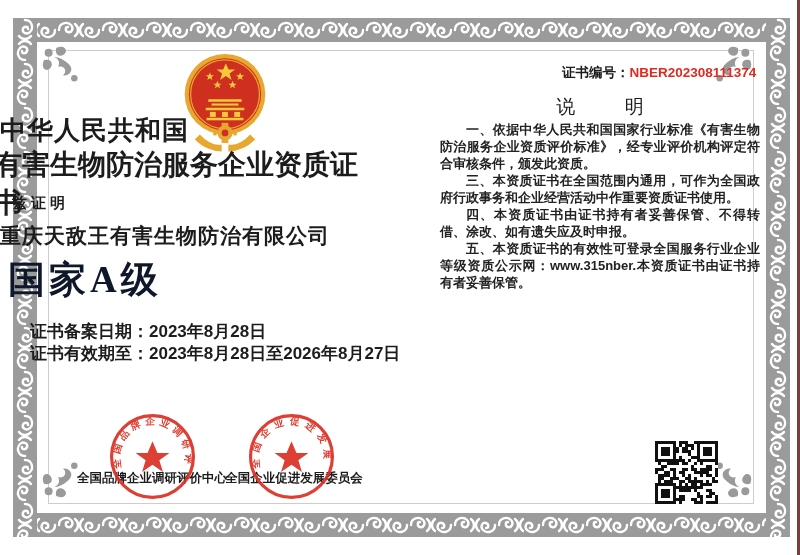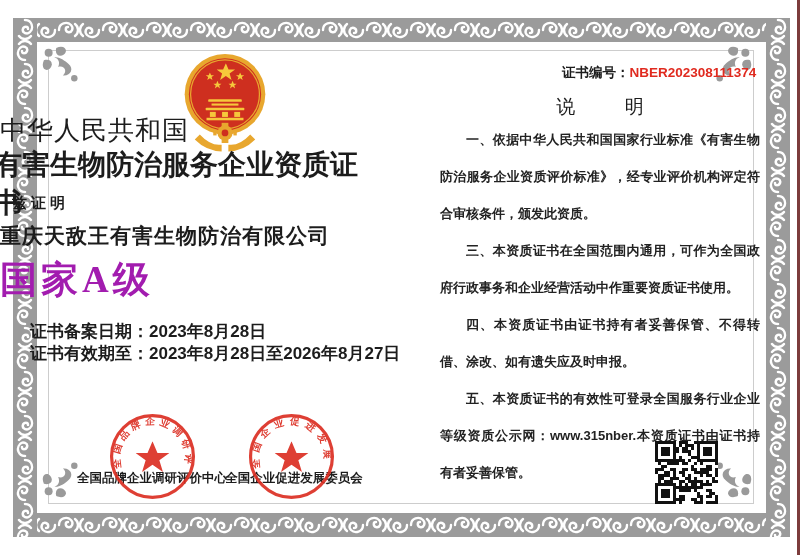--- a/index.html
+++ b/index.html
@@ -10,41 +10,41 @@
   
   .band{position:absolute;}
   
   .inner-rect{
     position:absolute;left:48px;top:50px;width:704px;height:452px;
     border:1px solid #cdcdcd;
   }
   .corner{position:absolute;width:38px;height:38px;}
   .edge-line{position:absolute;right:0;top:0;width:3px;height:555px;background:#7c3c3c;}
   .emblem{position:absolute;left:183px;top:52px;width:84px;height:103px;}
-  .country{position:absolute;left:0;top:113px;width:377px;font-size:26px;font-weight:normal;letter-spacing:1px;}
+  .country{position:absolute;left:0;top:113px;width:377px;font-size:26px;font-weight:bold;letter-spacing:1px;}
   .cert-title{position:absolute;left:-6px;top:146px;width:390px;font-size:28px;font-weight:bold;}
   .hereby{position:absolute;left:0;top:194px;width:377px;font-size:15px;font-weight:bold;letter-spacing:4px;padding-left:12px;}
   .company{position:absolute;left:0;top:222px;width:377px;font-size:21px;font-weight:bold;letter-spacing:1px;}
   .grade{position:absolute;left:0;top:255px;width:377px;font-size:37px;font-weight:bold;letter-spacing:4px;
-         color:#a21caf;font-family:"Liberation Serif","DejaVu Serif",serif;}
+         color:#0f172a;font-family:"Liberation Serif","DejaVu Serif",serif;padding-left:8px;}
   .dates{position:absolute;left:30px;top:321px;text-align:left;font-size:17px;font-weight:bold;line-height:22px;}
   .seal{position:absolute;width:89px;height:89px;opacity:.92;}
   .seal1{left:108px;top:412px;}
   .seal2{left:247px;top:412px;}
   .issuer{position:absolute;top:470px;font-size:12.5px;font-weight:bold;text-align:center;}
   .issuer1{left:72px;width:160px;}
   .issuer2{left:212px;width:164px;}
 
   
   .certno{position:absolute;left:562px;top:64px;font-size:13.5px;font-weight:bold;}
   .certno .num{color:#e02a1f;}
   .notes-heading{position:absolute;left:440px;top:94px;width:320px;text-align:center;
     font-size:19px;font-weight:normal;letter-spacing:2.6em;text-indent:2.6em;}
   .notes{position:absolute;left:440px;top:121px;width:320px;}
-  .notes p{margin:0;text-indent:2em;font-size:13px;line-height:37px;
+  .notes p{margin:0;text-indent:2em;font-size:13px;line-height:17px;
     text-align:justify;font-weight:bold;color:#222;}
 
   
   .qr{position:absolute;left:655px;top:441px;width:63px;height:63px;background:#fff;
       display:grid;grid-template-columns:repeat(21,3px);grid-template-rows:repeat(21,3px);}
   .qr div{width:3px;height:3px;}
   .qr .on{background:#111;}
 </style>
 </head>
 <body>

